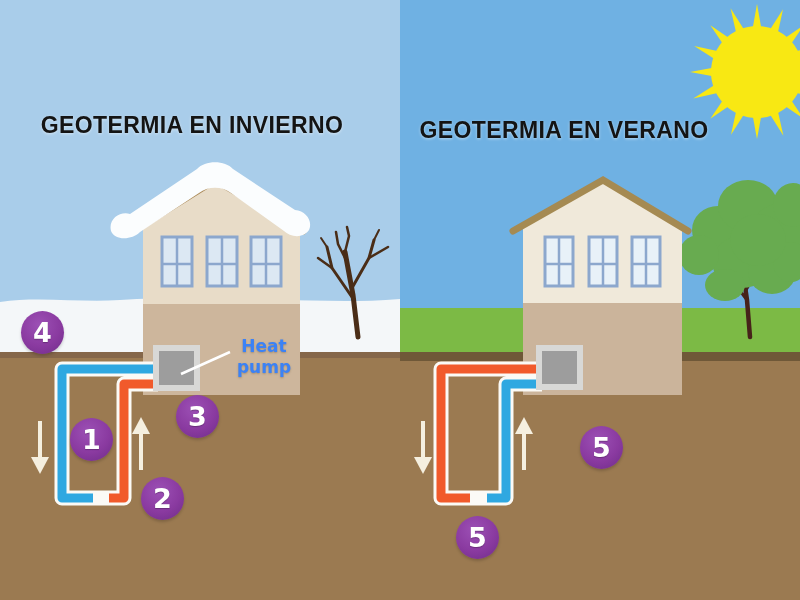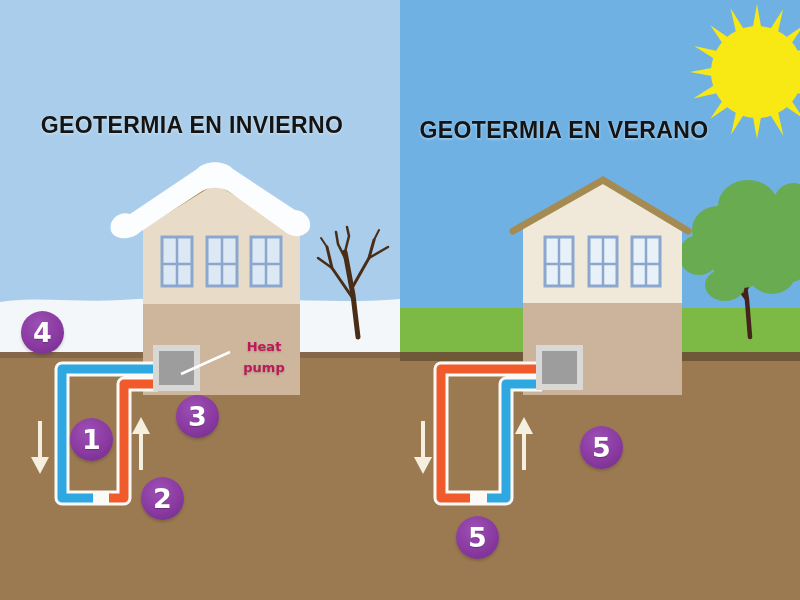--- a/index.html
+++ b/index.html
@@ -25,21 +25,21 @@
     text-shadow:0 1px 1px rgba(0,0,0,0.25);
   }
   #marker-4  { left:21px;  top:311px; }
   #marker-1  { left:70px;  top:418px; }
   #marker-2  { left:141px; top:477px; }
   #marker-3  { left:176px; top:395px; }
   #marker-5a { left:580px; top:426px; }
   #marker-5b { left:456px; top:516px; }
   .hp-label {
     position:absolute; left:228px; top:336px; width:72px; text-align:center;
-    color:#be185d; font-weight:bold; font-size:13px; line-height:21px;
+    color:#3b82f6; font-weight:bold; font-size:17px; line-height:21px;
     font-family:"DejaVu Sans", sans-serif;
     text-shadow:0 1px 2px rgba(90,70,50,0.35);
   }
   .hp-label span { display:block; }
 </style>
 </head>
 <body>
 
 <div class="stage">
 

